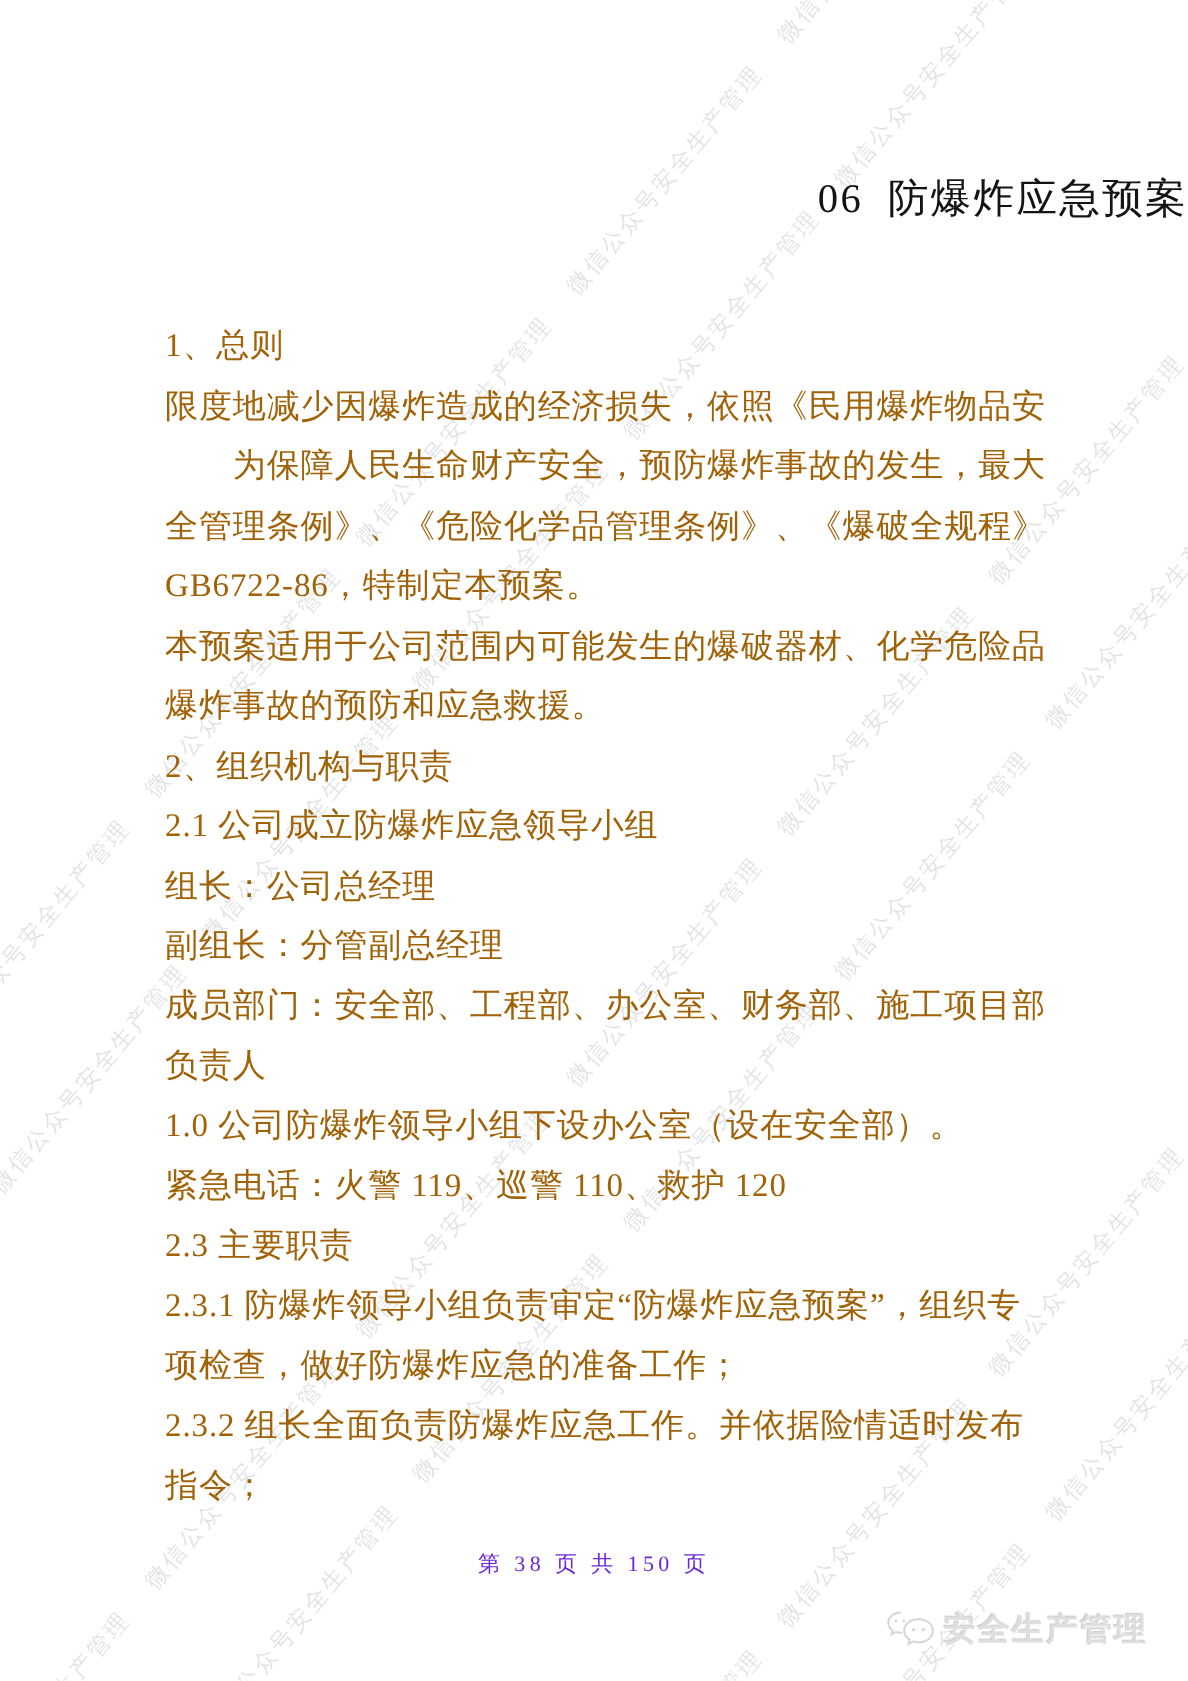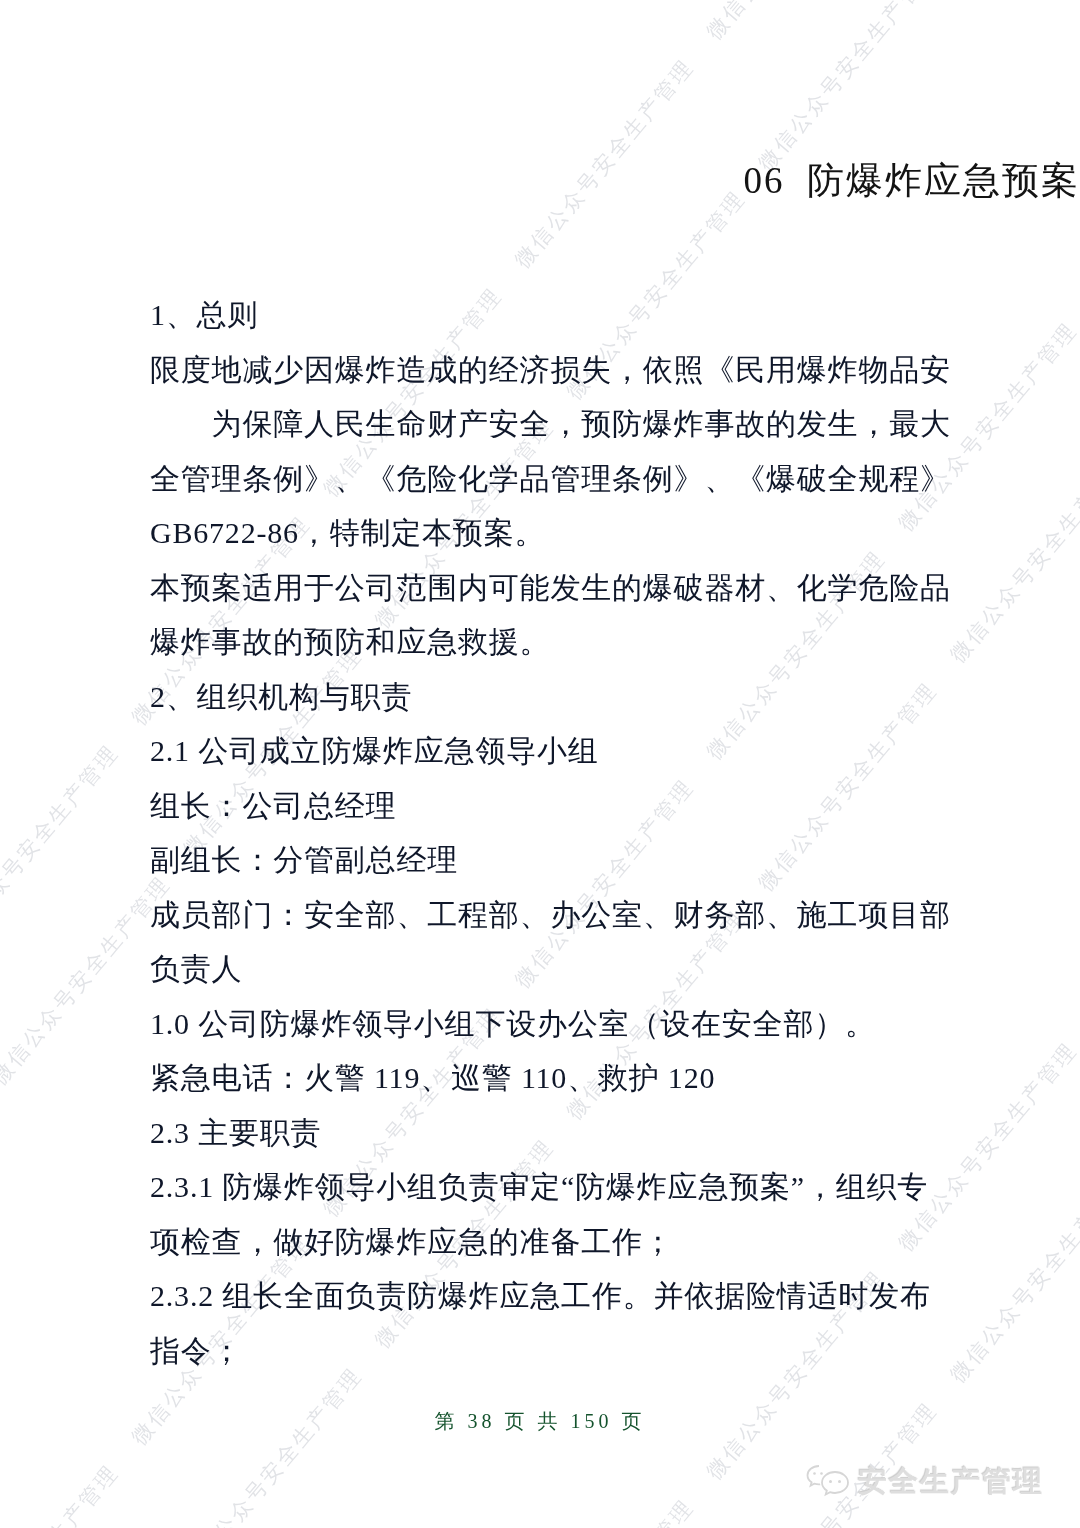--- a/index.html
+++ b/index.html
@@ -38,37 +38,37 @@
     color: #141414;
     letter-spacing: 2px;
     white-space: pre;
   }
 
   .doc-body {
     position: absolute;
     top: 288px;
     left: 150px;
     width: 800px;
-    color: #0f172a;
+    color: #a16207;
     font-size: 30px;
   }
   .text-line {
     height: 54.5px;
     line-height: 54.5px;
     letter-spacing: 0.8px;
     white-space: pre;
   }
 
   .page-footer {
     position: absolute;
     top: 1408px;
     left: 0; right: 0;
     text-align: center;
     font-size: 20px;
-    color: #14532d;
+    color: #6d28d9;
     letter-spacing: 4px;
   }
 
   
   .brand {
     position: absolute;
     top: 1462px;
     right: 36px;
     display: flex;
     align-items: center;

